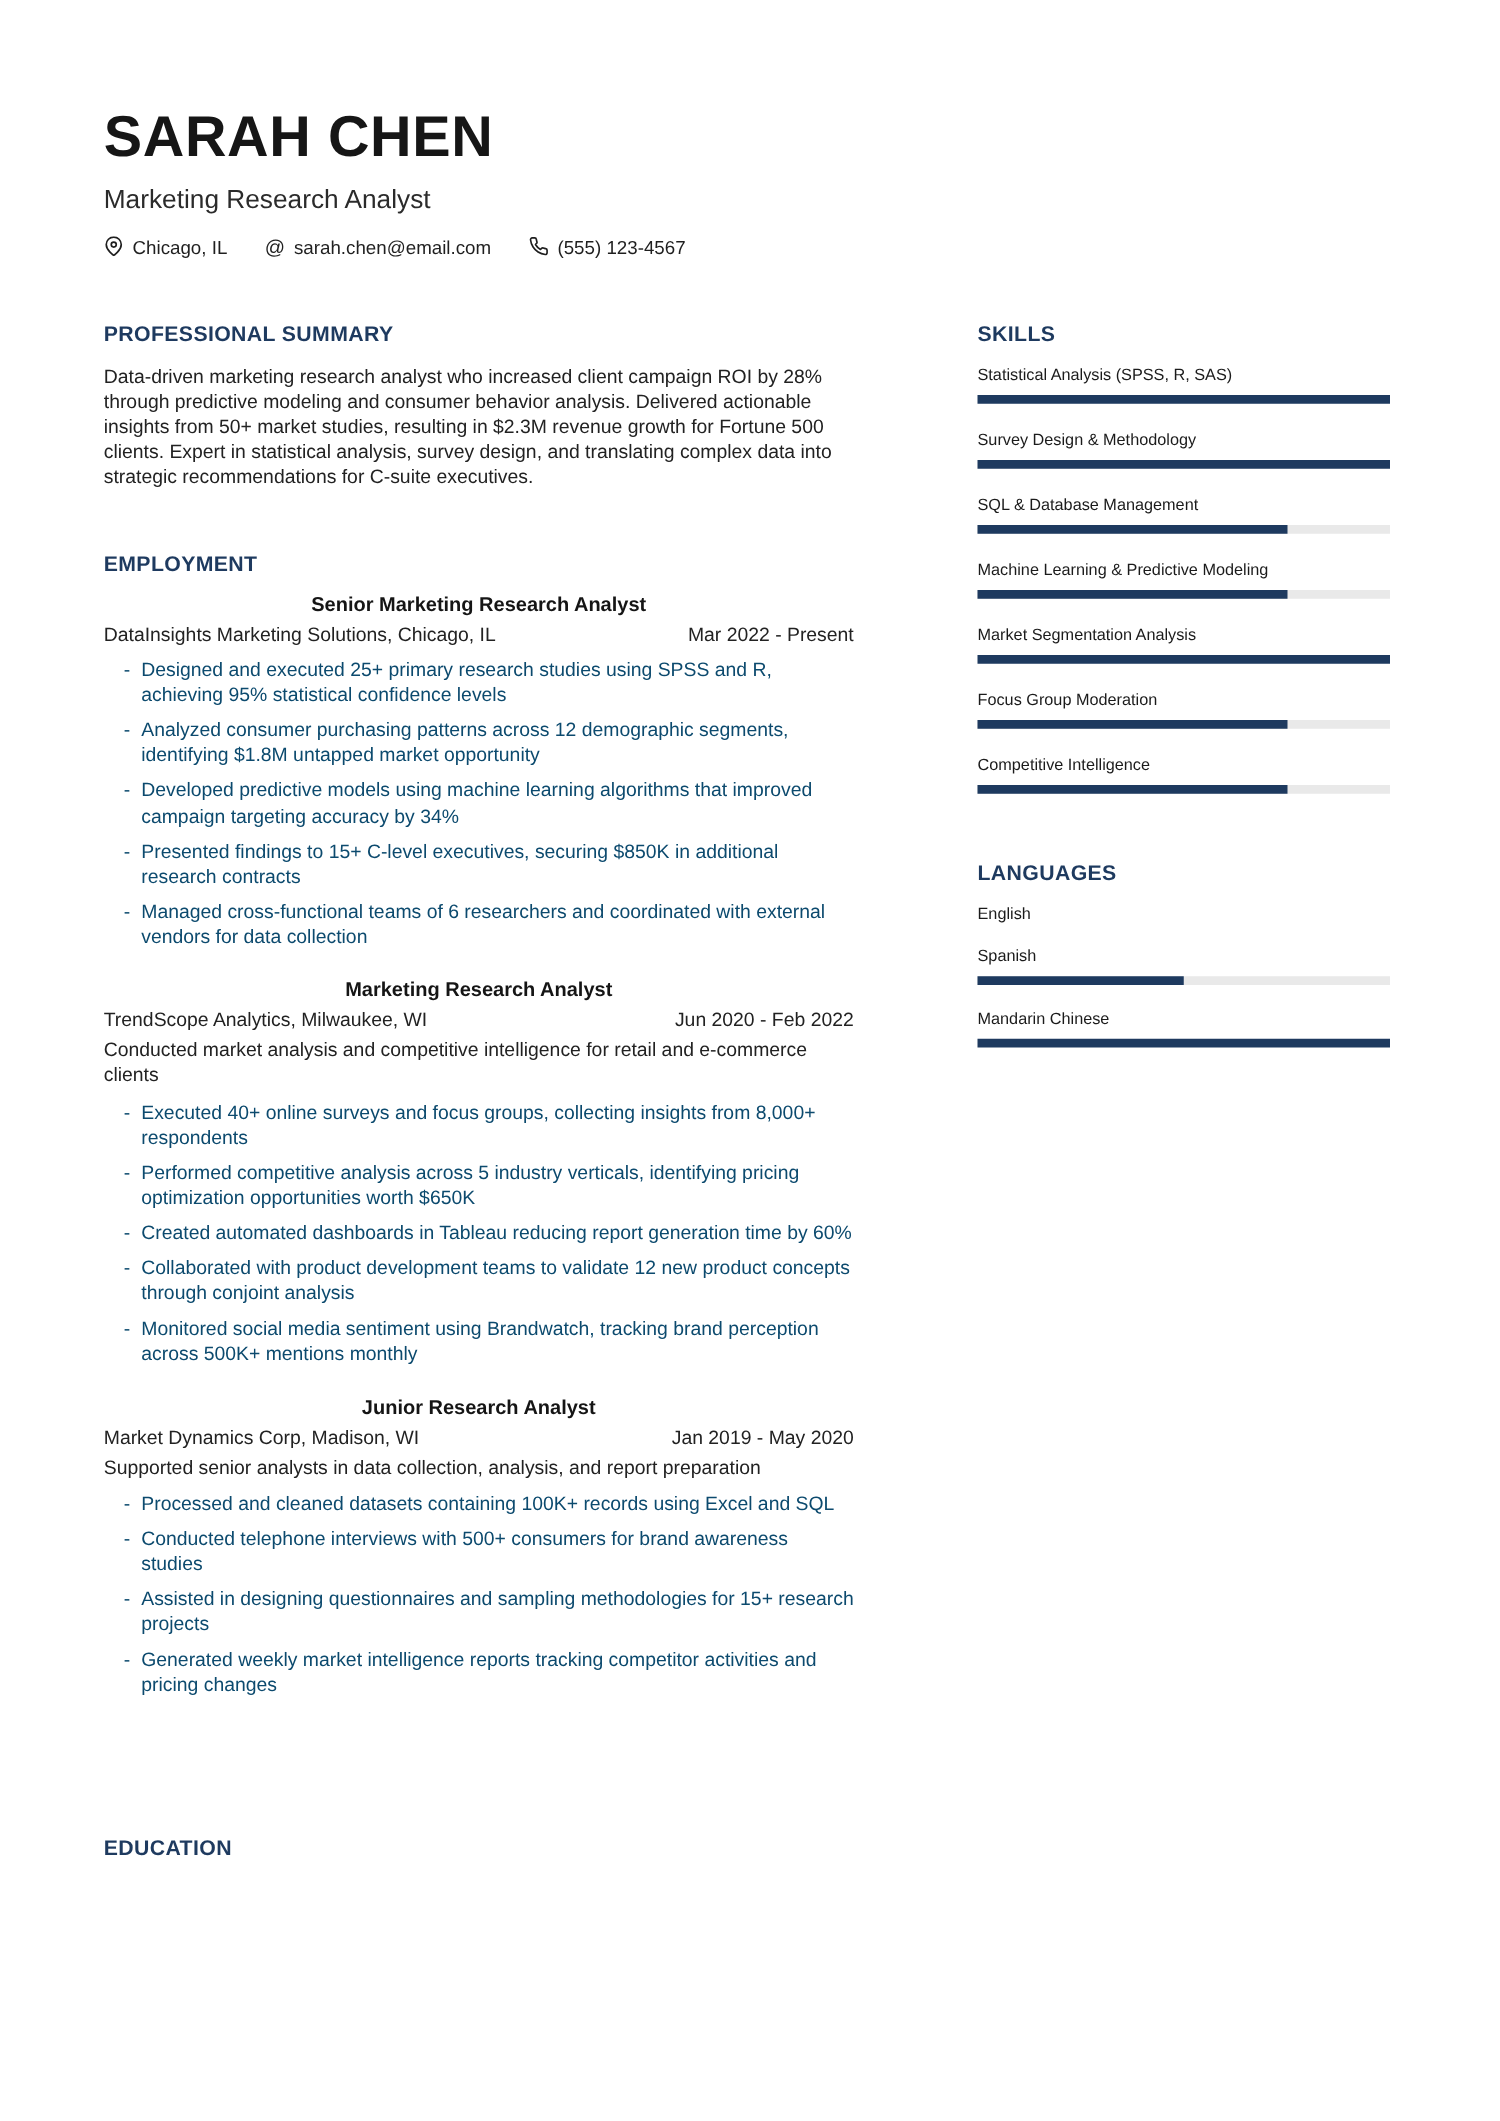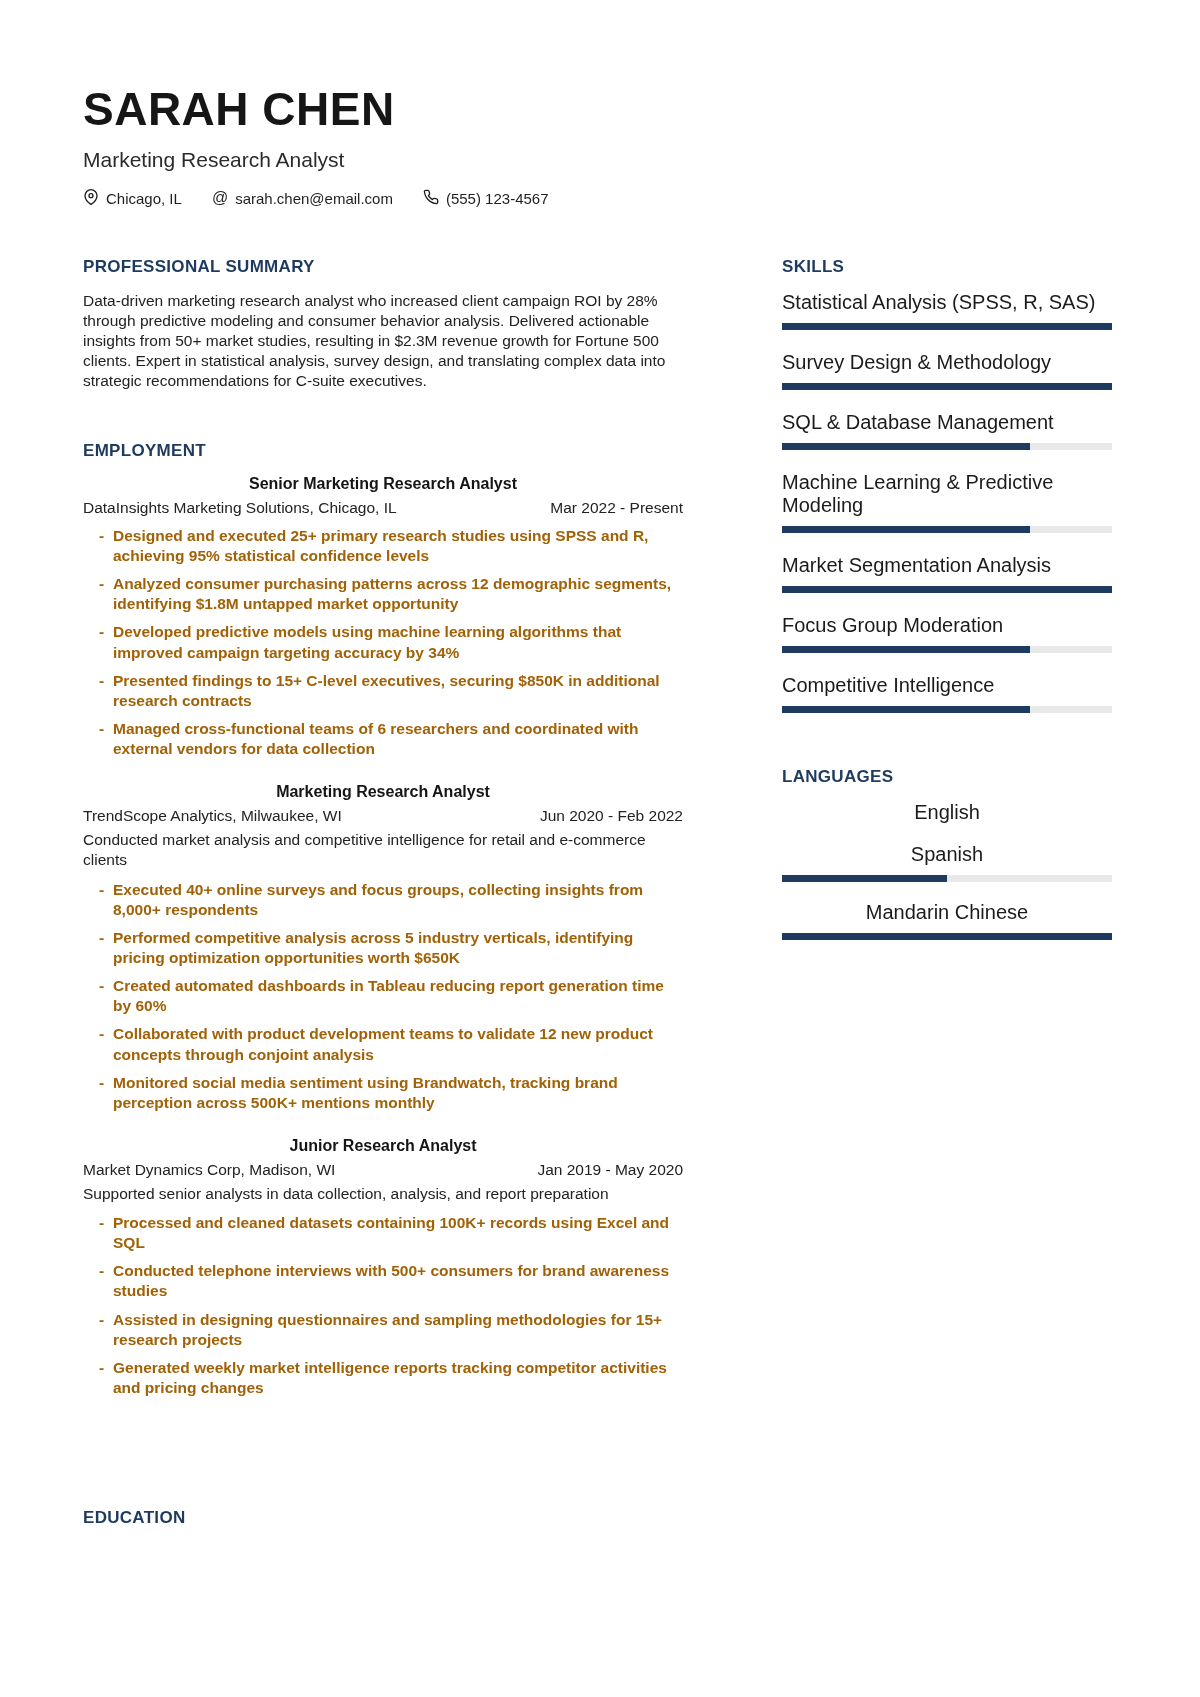--- a/index.html
+++ b/index.html
@@ -33,33 +33,33 @@
   .summary-text { font-size: 15.5px; line-height: 1.29; color: #222; }
   .employment-section { margin-top: 50px; }
   .job { margin-top: 24px; }
   .job:first-child { margin-top: 0; }
   .job-role { font-size: 16px; font-weight: 700; color: #151515; text-align: center; }
   .job-meta { display: flex; justify-content: space-between; align-items: baseline; margin-top: 6px; font-size: 15.5px; color: #222; }
   .job-desc { font-size: 15.5px; line-height: 1.3; color: #222; margin-top: 5px; }
   .job-bullets { list-style: none; margin-top: 9px; padding-left: 16px; }
   .job-bullets li {
     position: relative; padding-left: 14px;
-    font-size: 15.5px; line-height: 1.3; color: #a16207; margin-bottom: 8px; font-weight: bold;
+    font-size: 15.5px; line-height: 1.3; color: #0c4a6e; margin-bottom: 8px;
   }
   .job-bullets li::before { content: "-"; position: absolute; left: 0; top: 0; }
   .education-section { margin-top: 110px; }
 
   
   .skill-item { margin-bottom: 21px; }
-  .skill-label { font-size: 20px; color: #1b1b1b; margin-bottom: 9px; }
+  .skill-label { font-size: 13px; color: #1b1b1b; margin-bottom: 9px; }
   .skill-bar-track { width: 100%; height: 7px; background: var(--track, #e9e9e9); }
   .skill-bar-fill { height: 100%; background: var(--accent, #1e3a5f); }
   .skill-item.no-bar { margin-bottom: 15px; }
   .languages-section { margin-top: 54px; }
-  .languages-section .skill-item { margin-bottom: 19px; text-align: center; }
+  .languages-section .skill-item { margin-bottom: 19px; }
 </style>
 </head>
 <body>
 
 <div class="page">
 
   <header>
     <h1 class="person-name">SARAH CHEN</h1>
     <div class="person-title">Marketing Research Analyst</div>
     <div class="contact-row">

